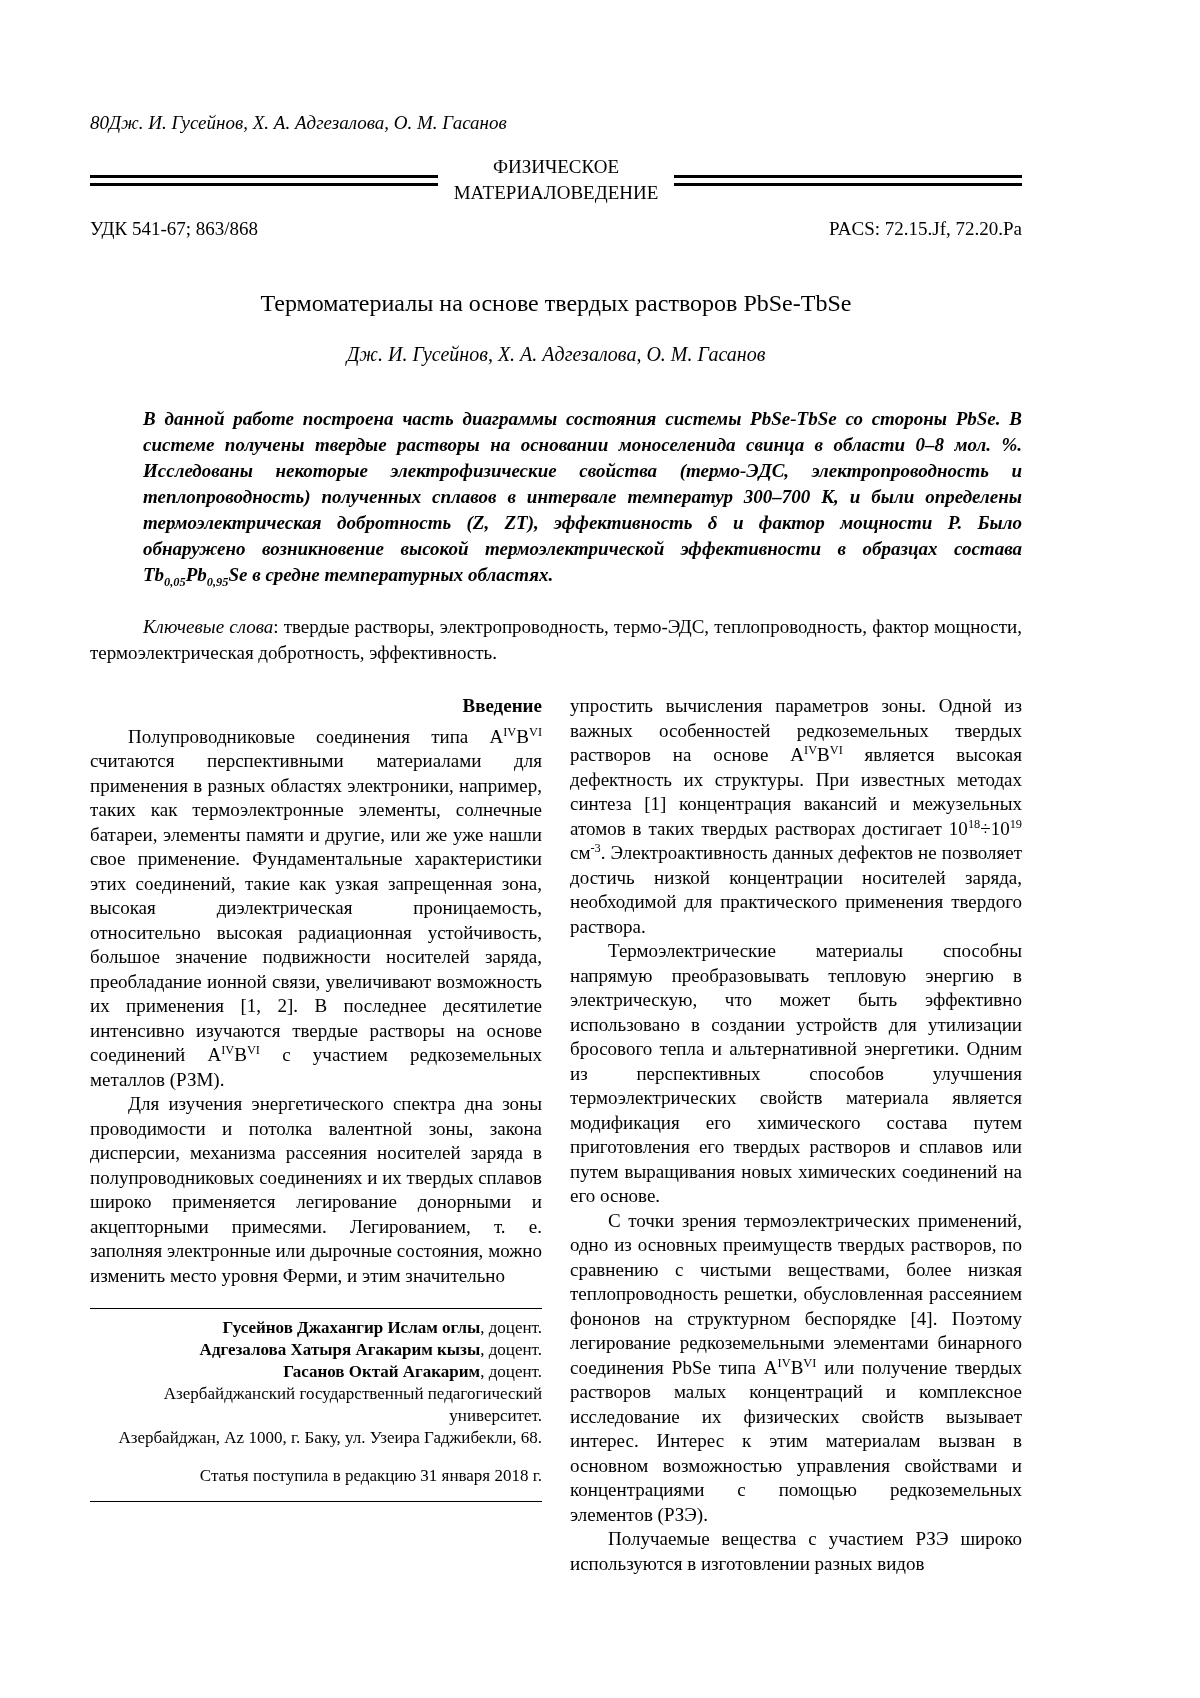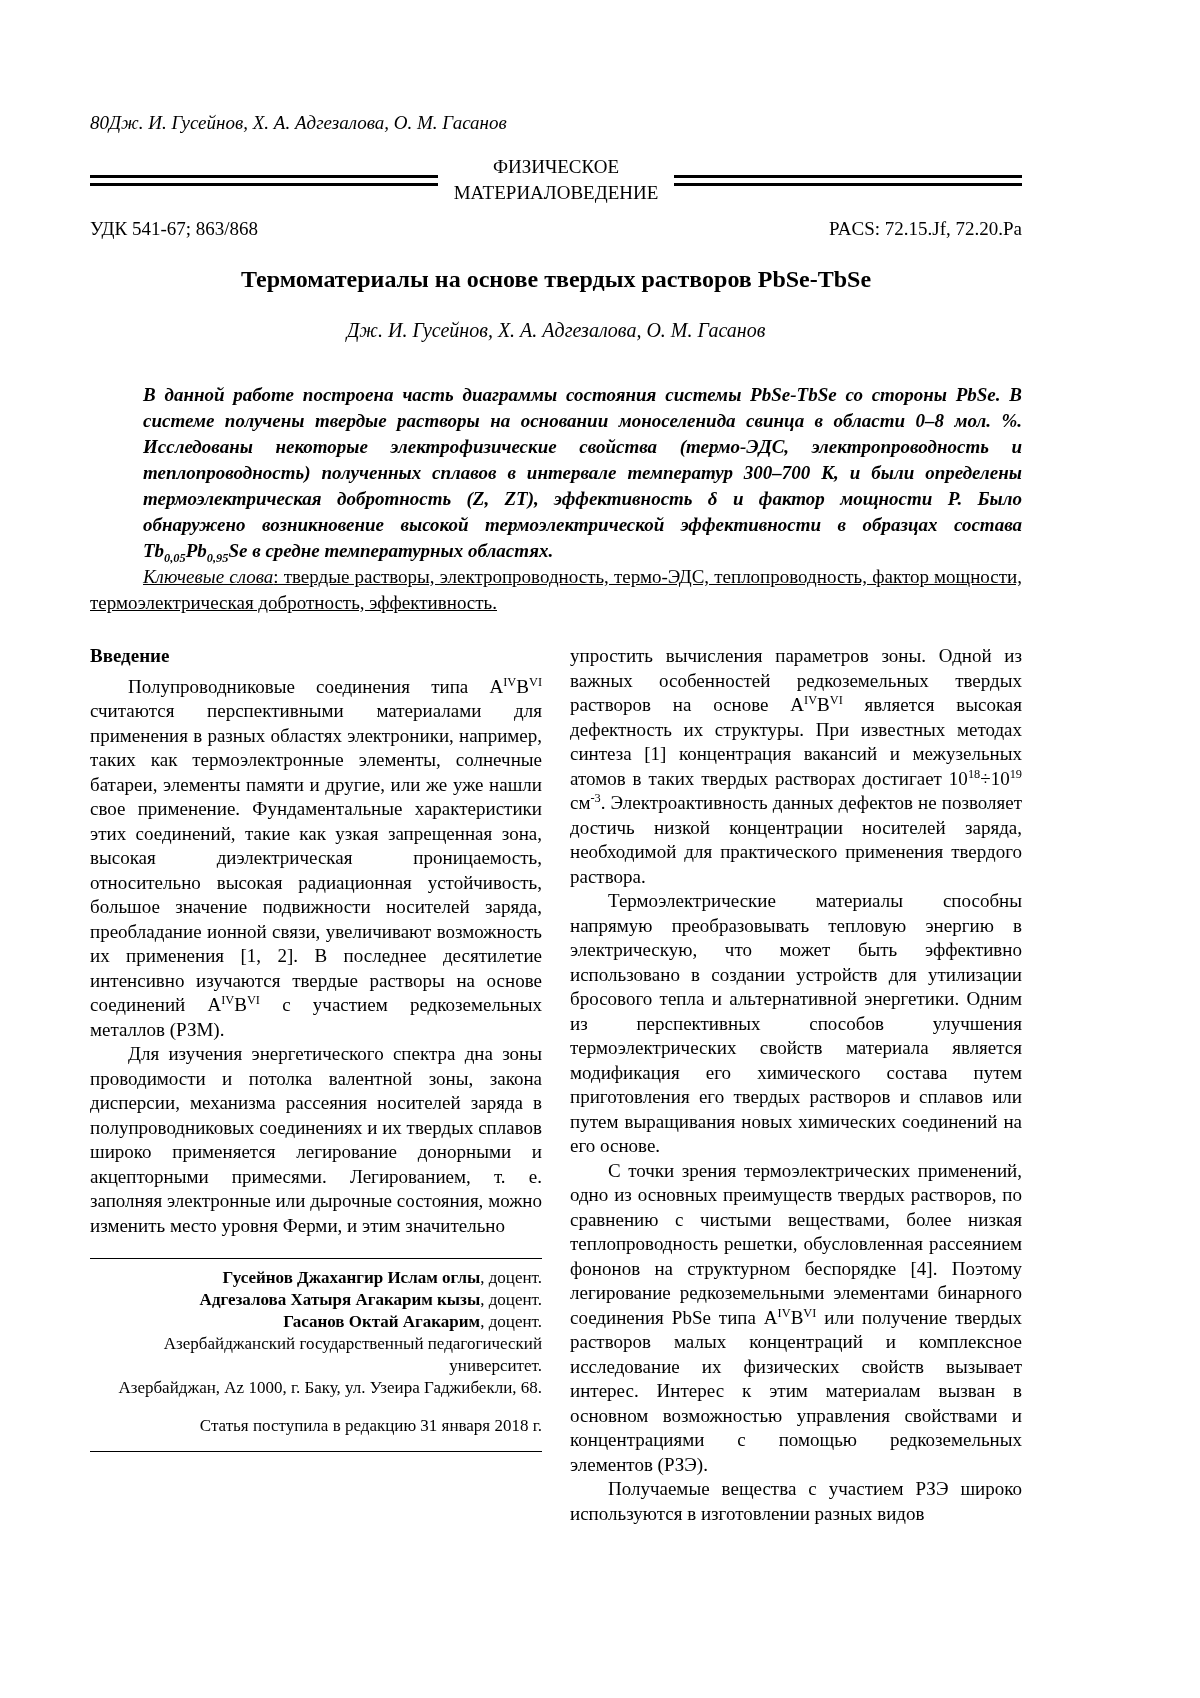--- a/index.html
+++ b/index.html
@@ -14,34 +14,34 @@
     display:flex; justify-content:flex-start; align-items:baseline;
     padding-top:112px; font-style:italic; font-size:19px;
   }
 
   .banner { display:flex; align-items:center; gap:16px; margin-top:20px; }
   .rule-double { flex:1; height:11px; border-top:3px solid #000; border-bottom:3px solid #000; }
   .banner-text { text-align:center; font-size:19px; line-height:26px; white-space:nowrap; }
 
   .codes { display:flex; justify-content:space-between; font-size:19px; margin-top:12px; }
 
-  h1.article-title { text-align:center; font-size:24px; font-weight:bold; margin-top:26px; }
+  h1.article-title { text-align:center; font-size:24px; font-weight:normal; margin-top:50px; }
   .article-authors { text-align:center; font-style:italic; font-size:20px; margin-top:26px; }
 
   .abstract {
     margin-top:40px; margin-left:53px;
     font-weight:bold; font-style:italic; font-size:19px; line-height:26px;
     text-align:justify;
   }
-  .keywords { font-size:19px; line-height:26px; text-align:justify; text-indent:53px;text-decoration:underline; }
+  .keywords { margin-top:26px; font-size:19px; line-height:26px; text-align:justify; text-indent:53px; }
   .keywords .kw-label { font-style:italic; }
 
   .columns { display:flex; gap:28px; margin-top:28px; }
   .col { width:452px; font-size:19px; line-height:24.5px; text-align:justify; }
-  h2.intro-heading { text-align:left; font-weight:bold; font-size:19px; margin-bottom:6px; }
+  h2.intro-heading { text-align:right; font-weight:bold; font-size:19px; margin-bottom:6px; }
   .body-par { text-indent:38px; }
   .body-par.cont { text-indent:0; }
 
   .footnote { margin-top:20px; font-size:17px; line-height:22px; text-align:right; }
   .fn-rule { border-top:1px solid #000; margin-bottom:8px; }
   .fn-received { margin-top:16px; }
   .fn-copy-rule { border-top:1px solid #000; margin-top:14px; margin-bottom:8px; }
 
   sup, sub { font-size:65%; line-height:0; }
 </style>

